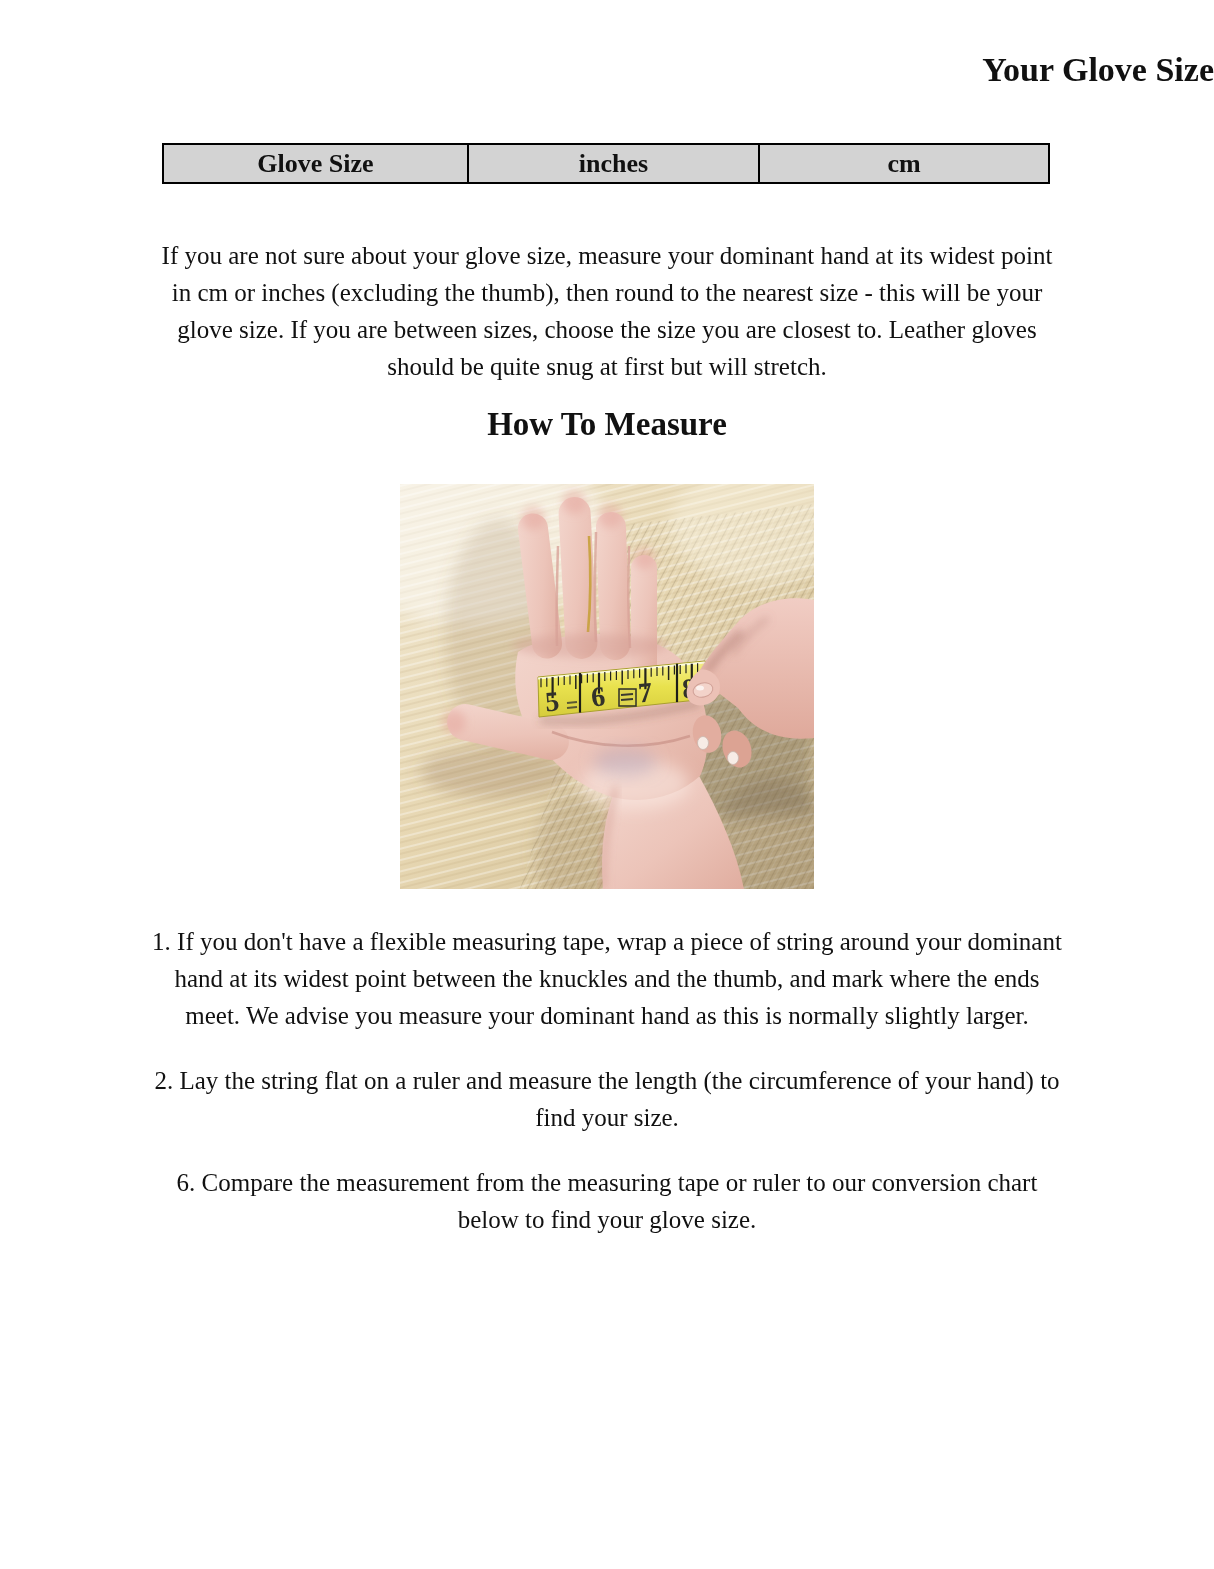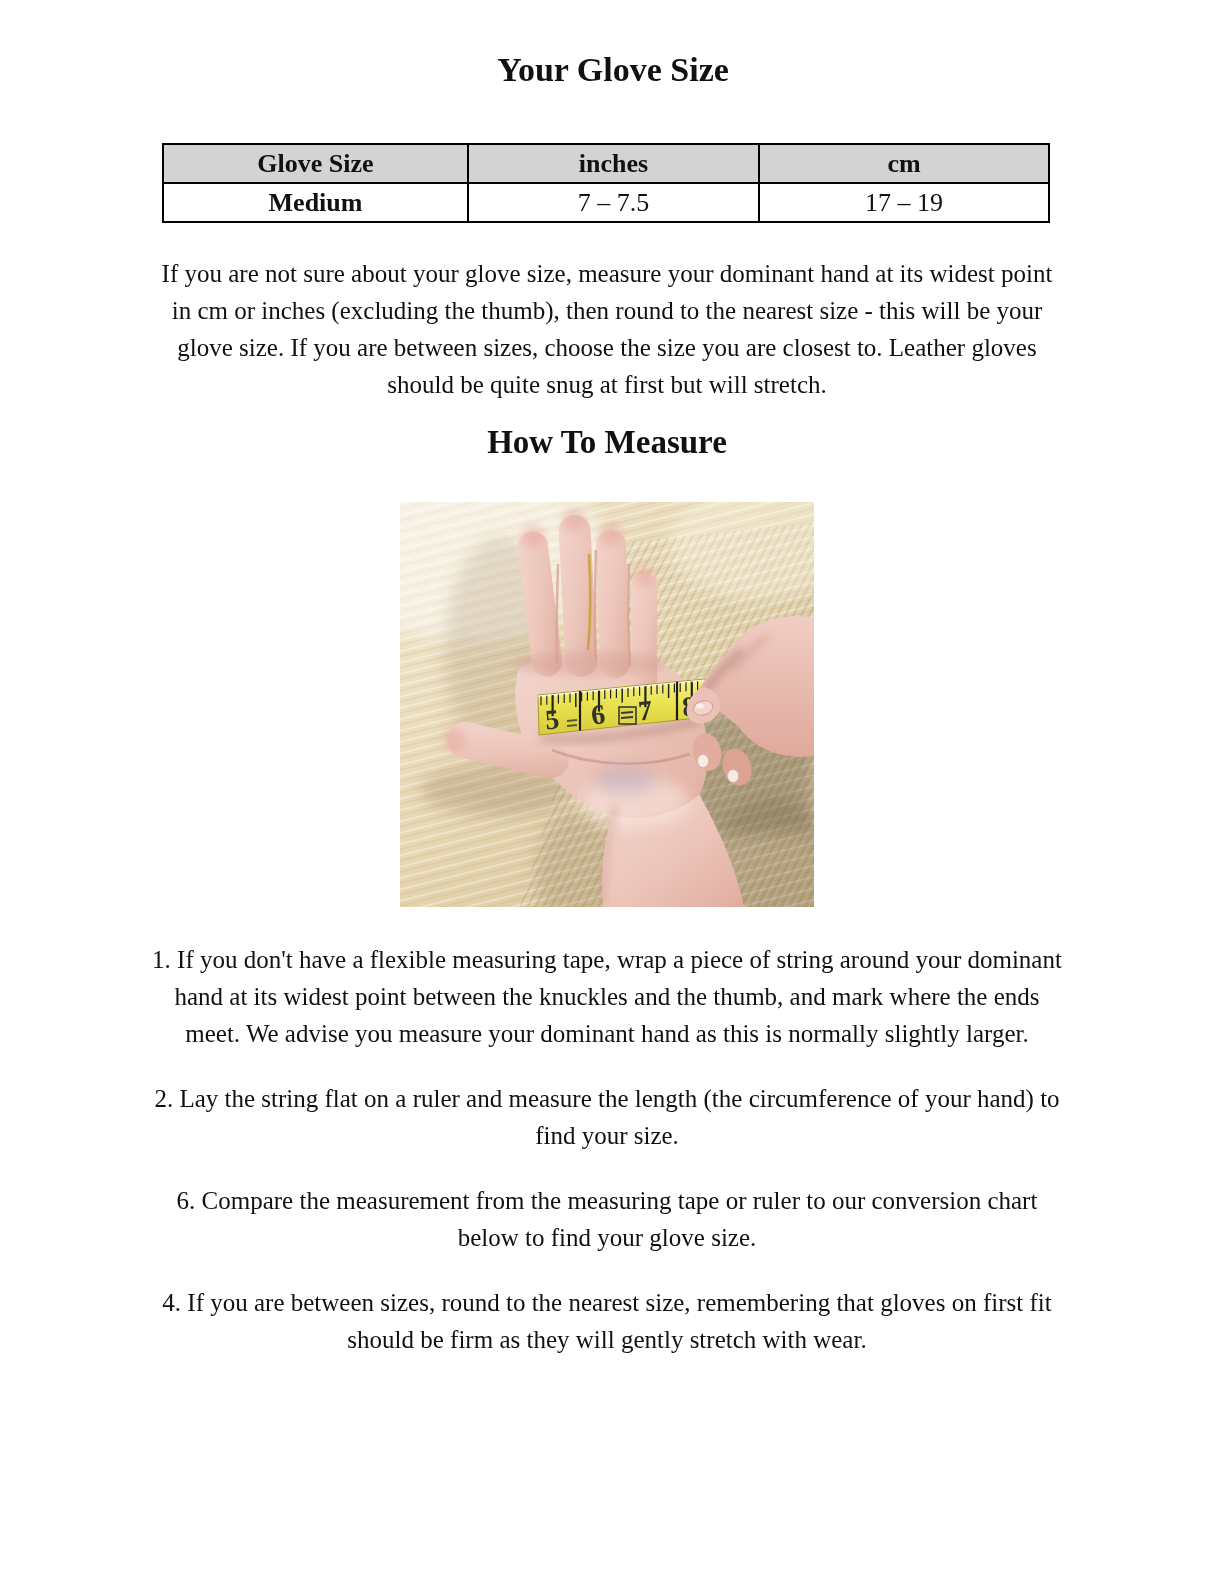--- a/index.html
+++ b/index.html
@@ -10,21 +10,21 @@
     background:#ffffff;
     overflow:hidden;
     font-family:"Liberation Serif","DejaVu Serif",serif;
     color:#111111;
   }
   .page-title{
     margin:50px 0 0 12px;
     font-size:34px;
     line-height:40px;
     font-weight:bold;
-    text-align:center;
+    text-align:right;
   }
   table.size-table{
     border-collapse:collapse;
     table-layout:fixed;
     width:886px;
     margin:53px 0 0 162px;
     padding-left:48px;
   }
   table.size-table th, table.size-table td{
     border:2px solid #000000;
@@ -34,21 +34,21 @@
     vertical-align:middle;
     font-size:26px;
     line-height:1;
   }
   table.size-table th{
     background:#d3d3d3;
     font-weight:bold;
   }
   table.size-table td.size-col{font-weight:bold;}
   .intro{
-    margin:32px auto 0 auto;
+    margin:53px auto 0 auto;
     width:1180px;
     font-size:25px;
     line-height:37px;
     text-align:center;
     white-space:pre-line;
   }
   .section-title{
     margin:18px 0 0 0;
     font-size:33px;
     line-height:42px;
@@ -88,25 +88,20 @@
         <col style="width:290px">
     </colgroup>
     <thead>
       <tr>
         <th>Glove Size</th>
         <th>inches</th>
         <th>cm</th>
       </tr>
     </thead>
     <tbody>
-      <tr>
-        <td class="size-col">Medium</td>
-        <td>7 – 7.5</td>
-        <td>17 – 19</td>
-      </tr>
     </tbody>
   </table>
 
   <p class="intro">If you are not sure about your glove size, measure your dominant hand at its widest point
 in cm or inches (excluding the thumb), then round to the nearest size - this will be your
 glove size. If you are between sizes, choose the size you are closest to. Leather gloves
 should be quite snug at first but will stretch.</p>
 
   <h2 class="section-title">How To Measure</h2>
 
@@ -286,17 +281,15 @@
   </figure>
 
   <section class="instructions">
     <p class="instruction">1. If you don't have a flexible measuring tape, wrap a piece of string around your dominant
 hand at its widest point between the knuckles and the thumb, and mark where the ends
 meet. We advise you measure your dominant hand as this is normally slightly larger.</p>
     <p class="instruction">2. Lay the string flat on a ruler and measure the length (the circumference of your hand) to
 find your size.</p>
     <p class="instruction">6. Compare the measurement from the measuring tape or ruler to our conversion chart
 below to find your glove size.</p>
-    <p class="instruction">4. If you are between sizes, round to the nearest size, remembering that gloves on first fit
-should be firm as they will gently stretch with wear.</p>
   </section>
 
 </div>
 
 </body></html>

